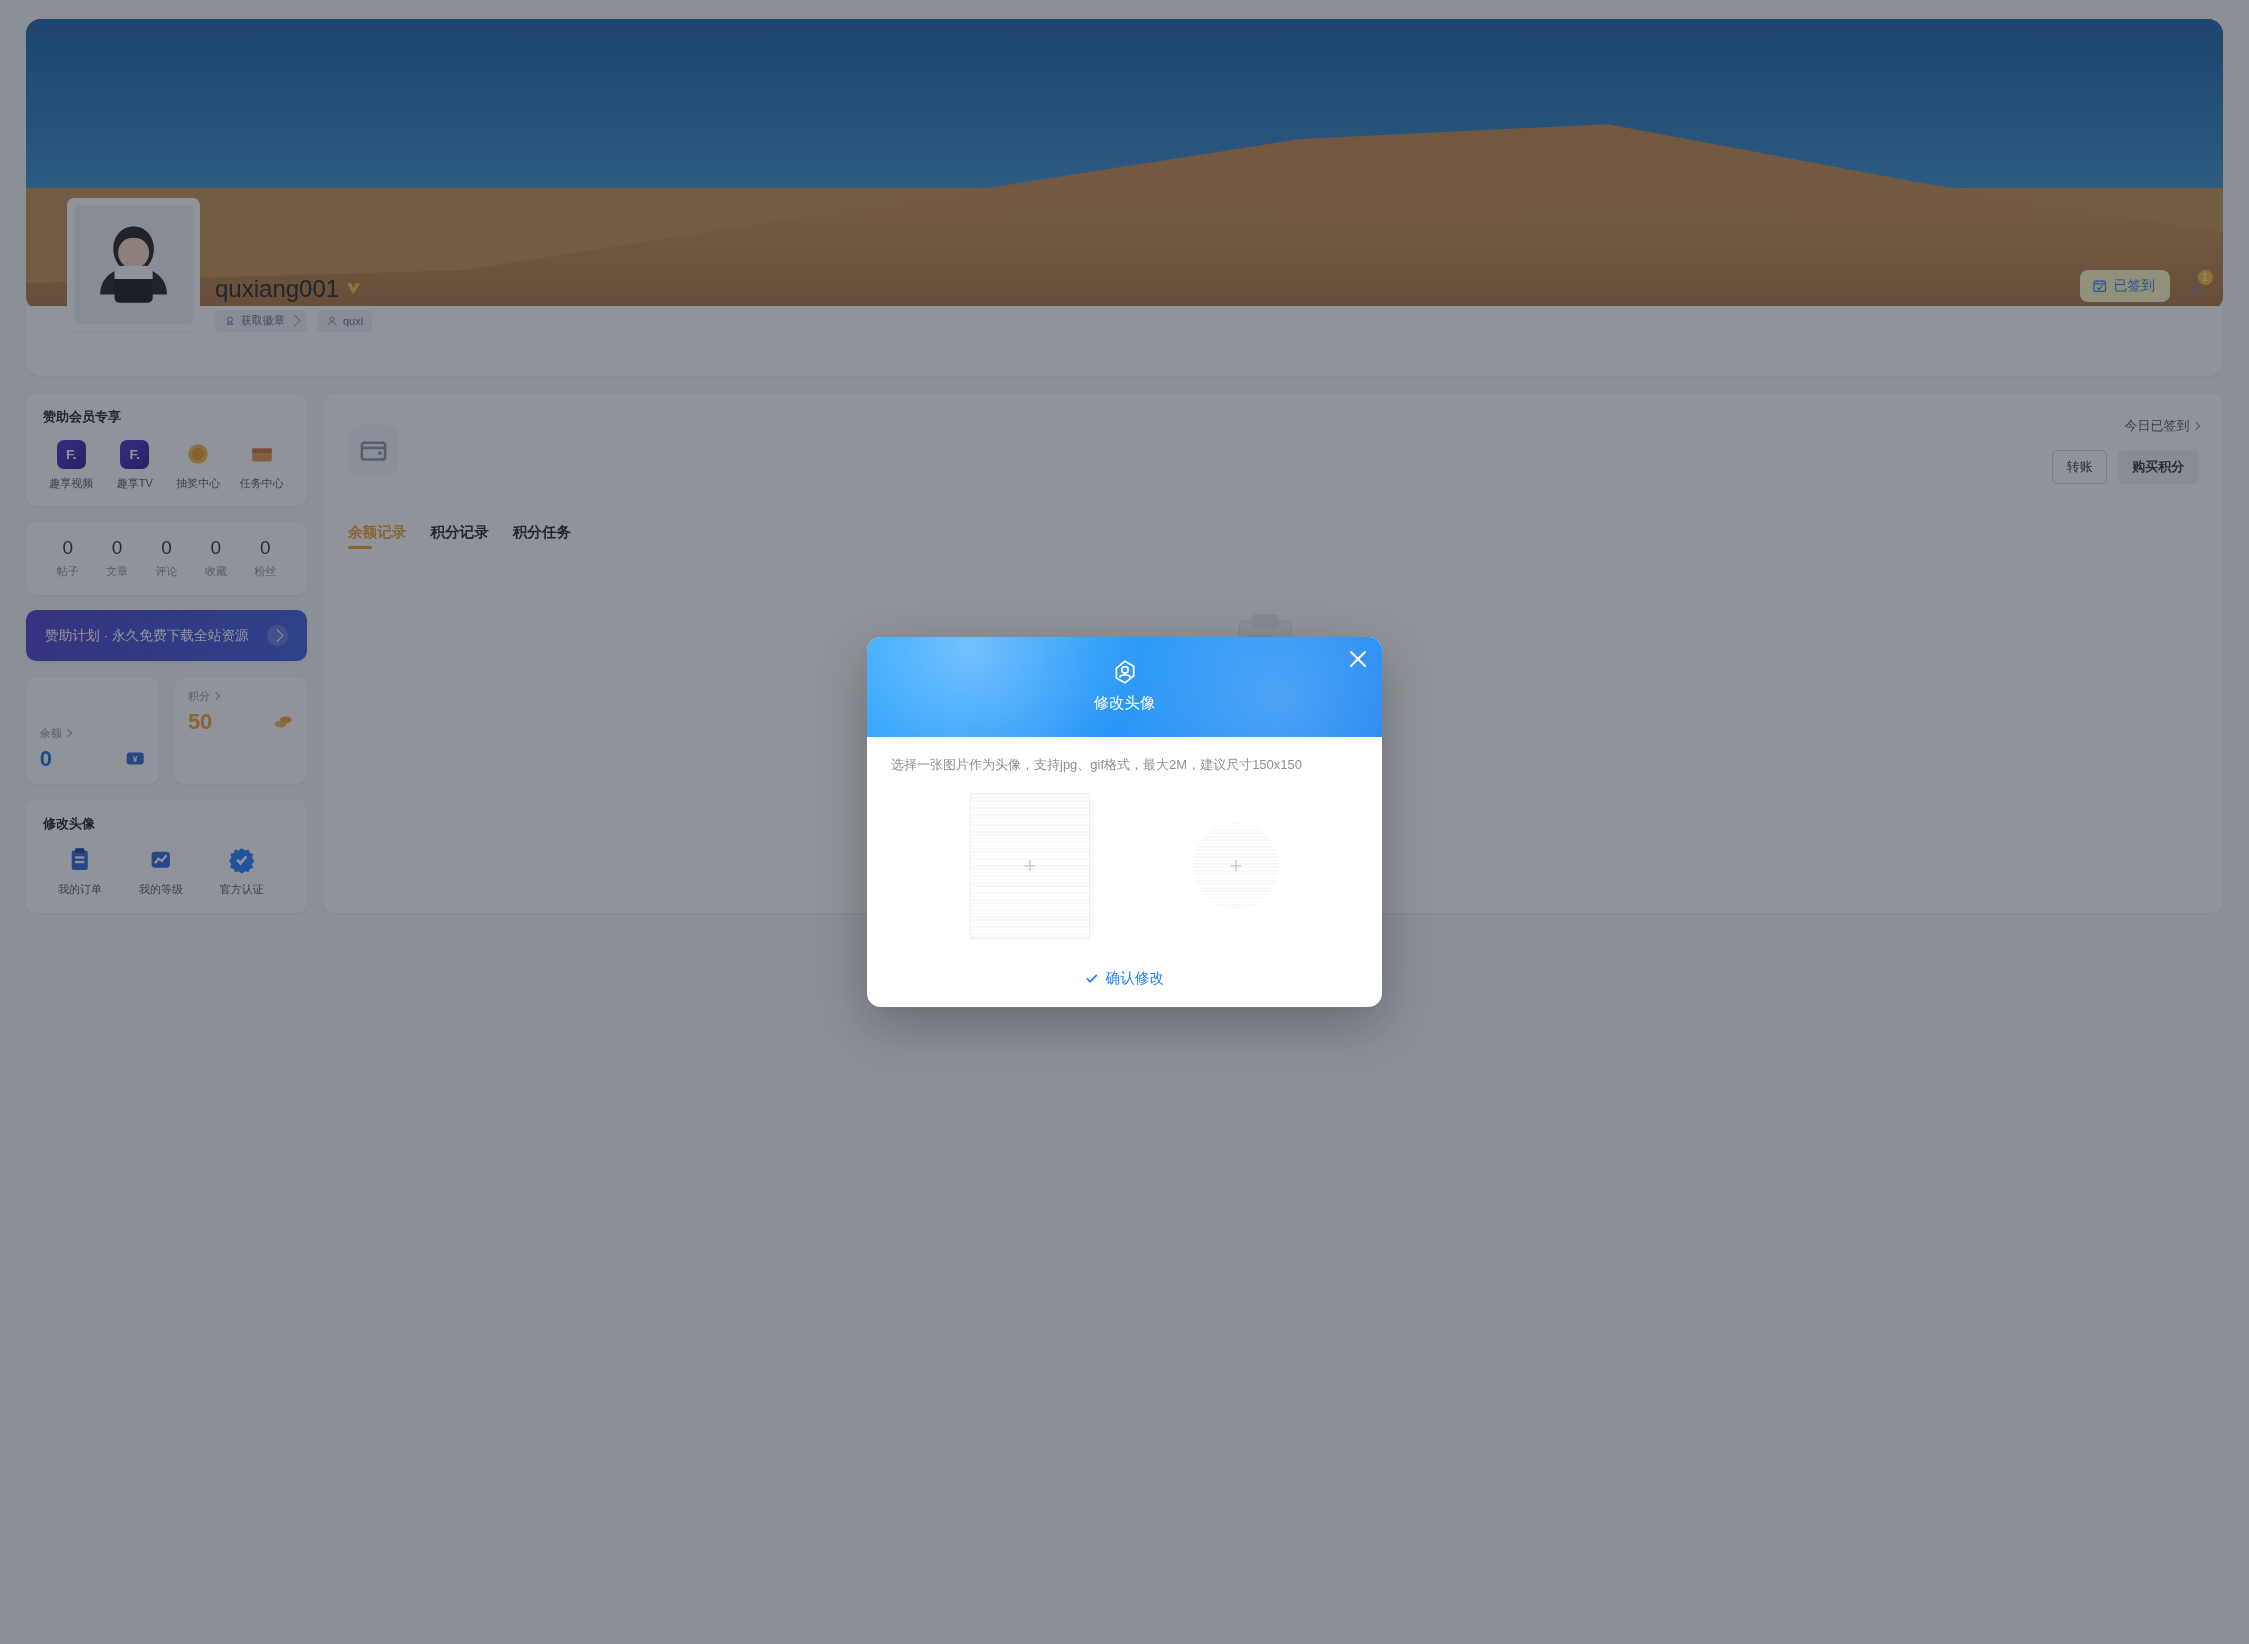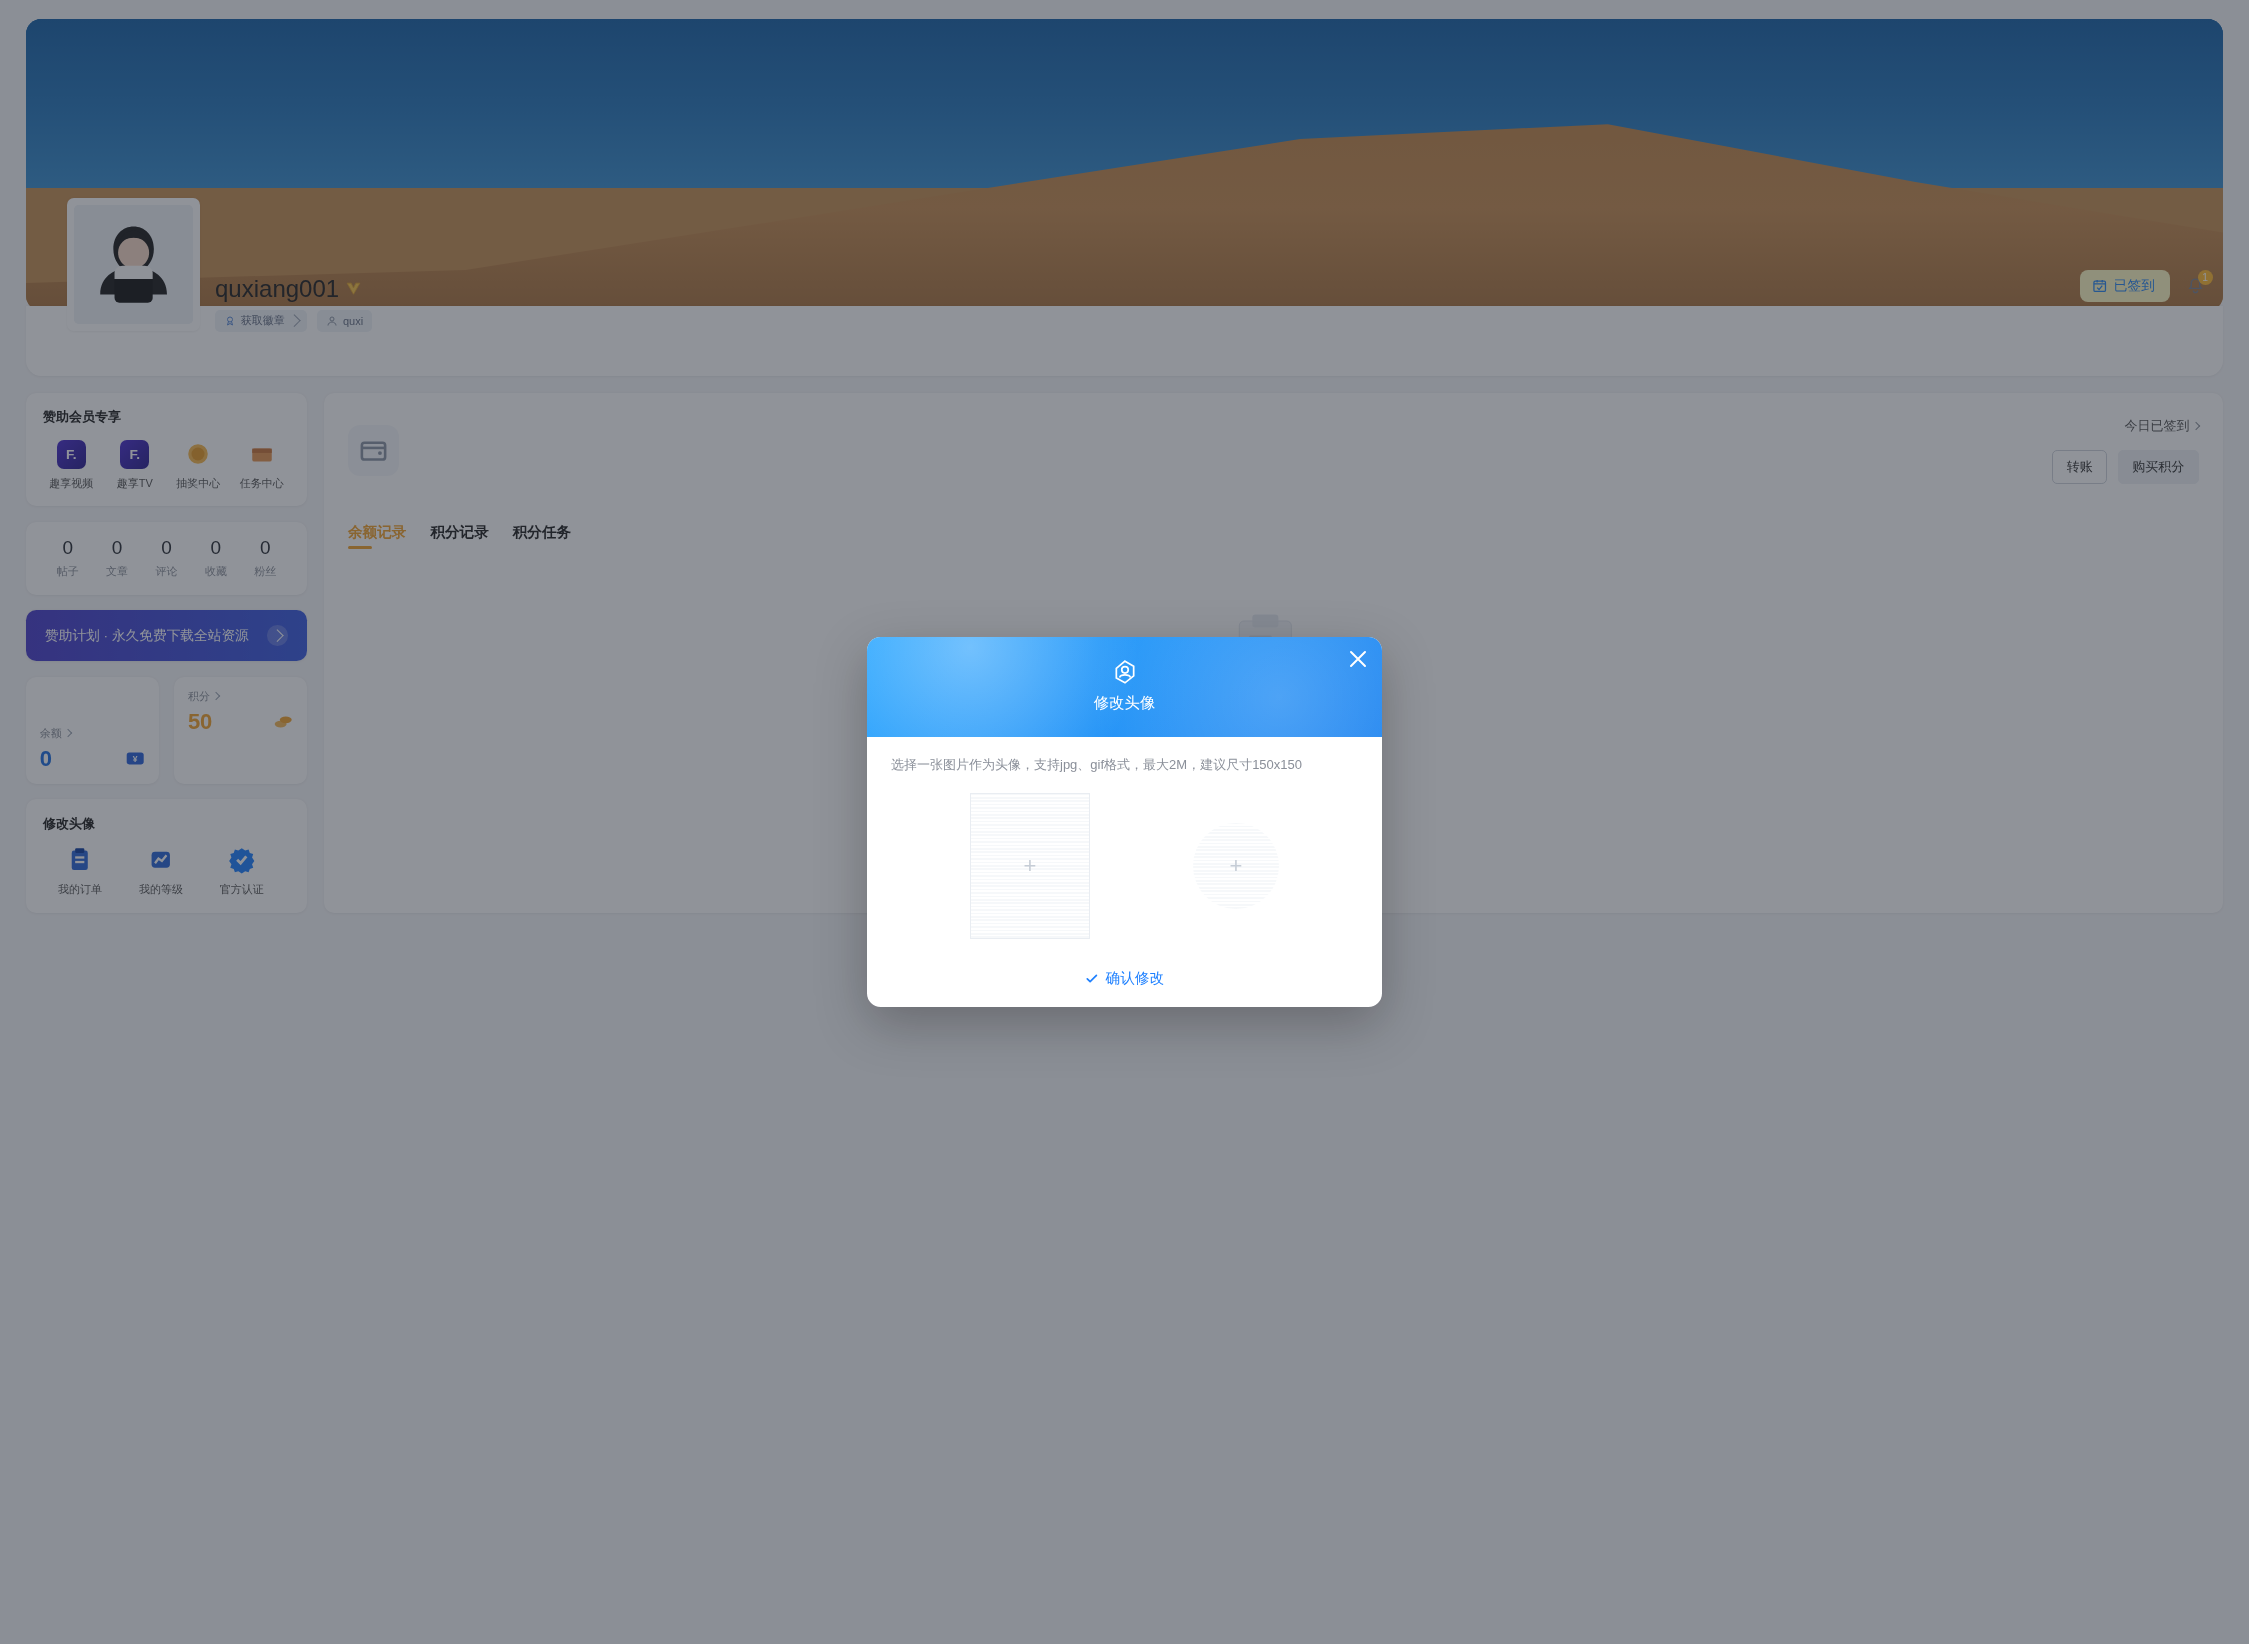--- a/index.html
+++ b/index.html
@@ -122,21 +122,21 @@
   .svc-ico{width:27.5px;height:27.5px;color:#2a66d6;display:flex;align-items:center;justify-content:center;}
   .svc-ico.check{color:#1e80ff;}
 
   
   .main-card{background:var(--card);border-radius:var(--radius);box-shadow:var(--shadow);padding:24px;}
   .main-head{display:flex;align-items:center;justify-content:space-between;gap:23px;}
   .mh-left{display:flex;align-items:center;gap:13.7px;}
   .big-wallet{width:51px;height:51px;border-radius:12px;background:#f5f7fa;display:flex;align-items:center;justify-content:center;color:#8a94a5;}
   .mh-actions{display:flex;gap:10.3px;}
   .btn{padding:6.9px 13.7px;border-radius:5.1px;font-size:13px;border:0.9px solid #ced3db;background:#fff;color:#333;}
-  .btn.ghost{background:#eef1f5;border-color:#eef1f5;color:#333;}
+  .btn.ghost{background:#eef1f5;border-color:#eef1f5;color:#333;font-weight:bold;}
   .signed-today{font-size:13px;color:#555;display:flex;align-items:center;gap:3.4px;}
 
   .big-amt{font-size:33px;color:#2b2f36;margin-top:22px;}
 
   .tabs{display:flex;gap:24px;margin-top:39px;font-size:14.6px;font-weight:700;}
   .tab{color:#222;position:relative;padding-bottom:6.9px;}
   .tab.active{color:var(--orange);}
   .tab.active::after{content:"";position:absolute;left:0;bottom:0;width:24px;height:3.4px;background:var(--orange);border-radius:1.7px;}
 
   .empty{display:flex;align-items:center;justify-content:center;height:240px;}

